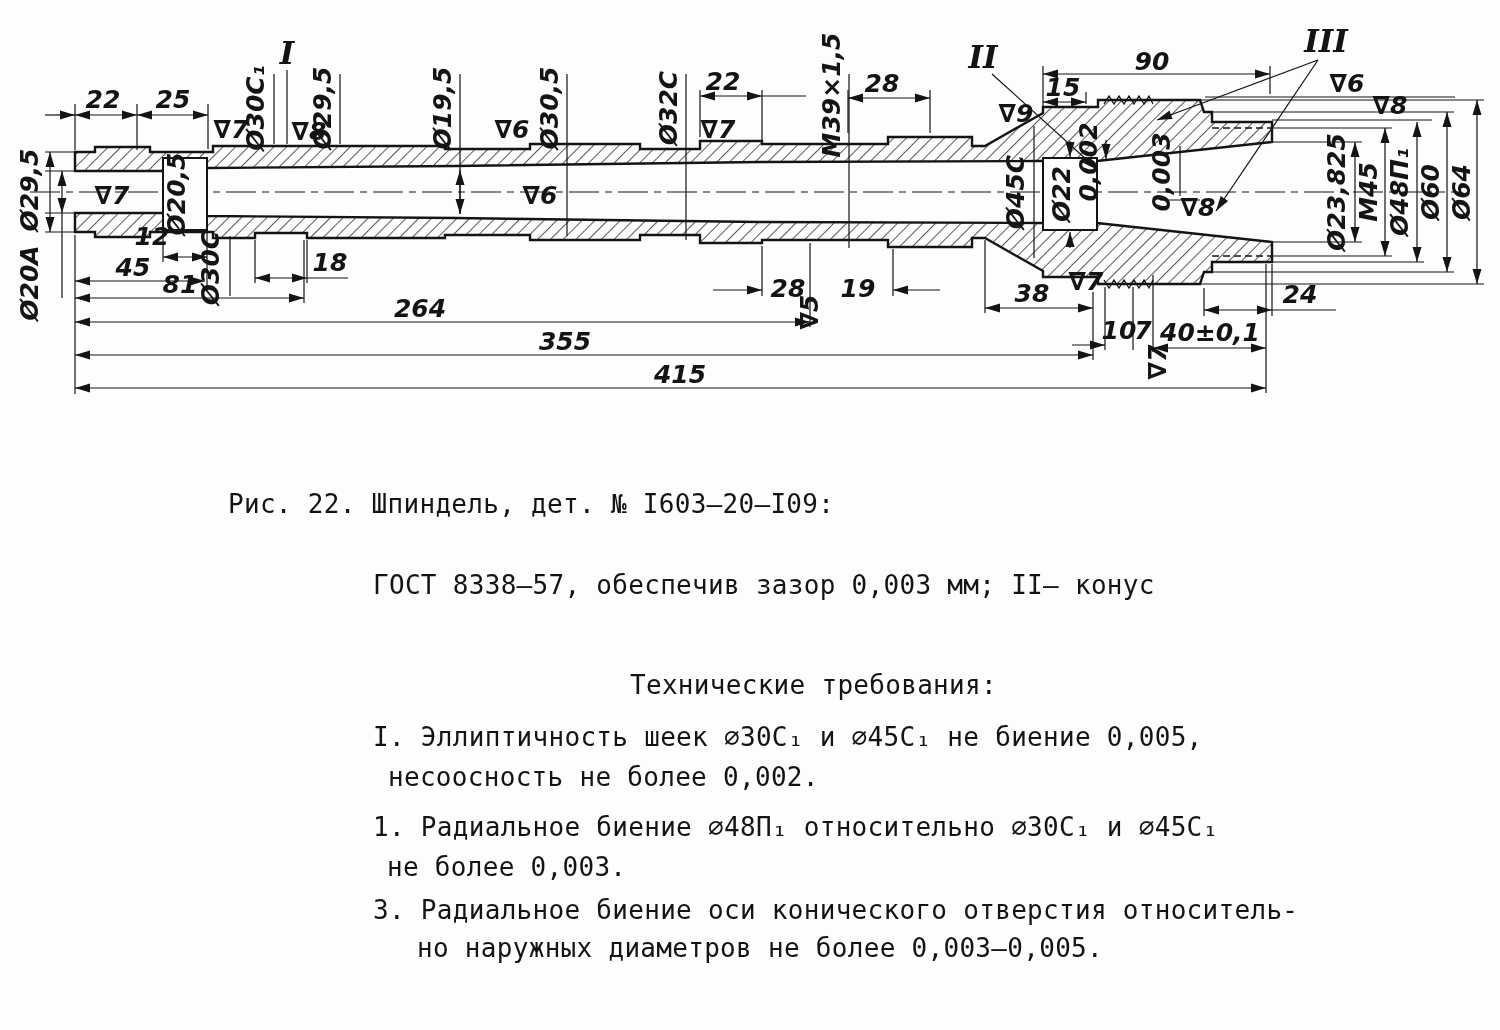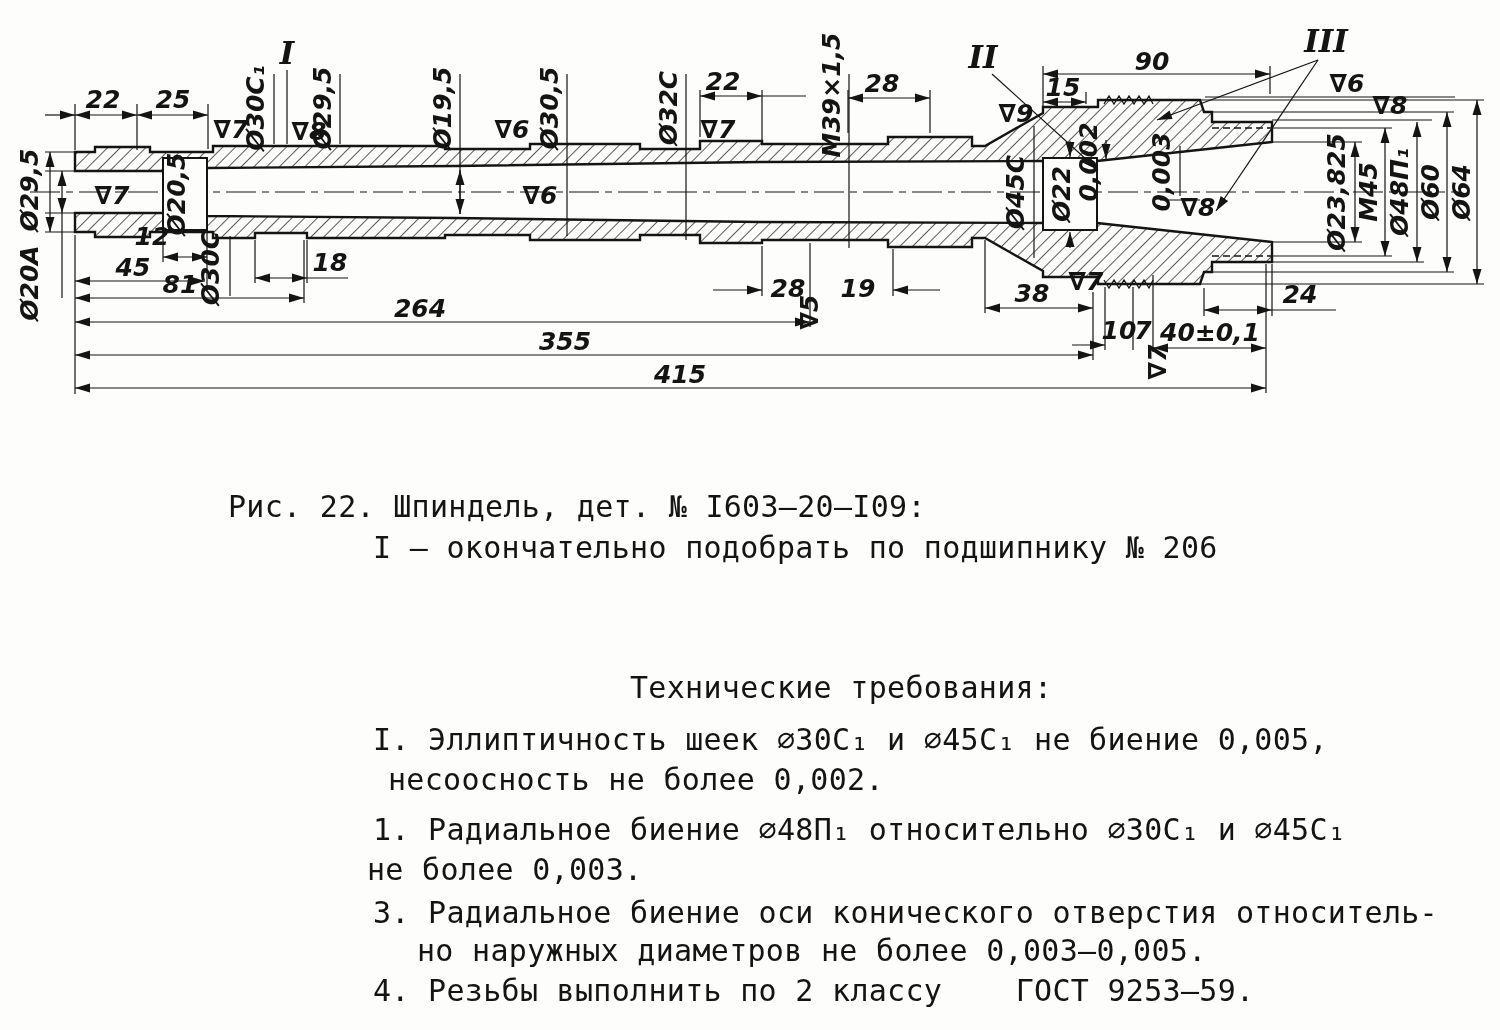--- a/index.html
+++ b/index.html
@@ -10,21 +10,21 @@
                font-size:25px;fill:#141414;text-anchor:middle;}
   svg text.marker{font-family:"DejaVu Serif",serif;font-style:italic;font-weight:bold;
                font-size:31px;fill:#141414;text-anchor:middle;}
   svg line,svg path,svg polyline{vector-effect:none;}
   .thin{stroke:#141414;stroke-width:1.2;fill:none;}
   .thick{stroke:#141414;stroke-width:2.4;}
   .dash{stroke:#141414;stroke-width:1.4;fill:none;stroke-dasharray:7 4;}
   .cl{stroke:#141414;stroke-width:1.1;fill:none;stroke-dasharray:30 6 7 6;}
   #figtext{position:absolute;left:0;top:0;width:100%;height:100%;}
   .tline{position:absolute;white-space:pre;font-family:"DejaVu Sans Mono",monospace;
-         font-size:30px;color:#141414;letter-spacing:0.3px;}
+         font-size:26px;color:#141414;letter-spacing:0.3px;}
 </style>
 </head>
 <body>
 
 <div id="page">
 
 <svg id="drw" width="1500" height="455" viewBox="0 0 1500 455">
   <defs>
     <pattern id="hatch" width="9" height="9" patternUnits="userSpaceOnUse" patternTransform="rotate(45)">
       <line x1="0" y1="0" x2="0" y2="9" stroke="#141414" stroke-width="1.4"></line>
@@ -219,24 +219,23 @@
         <text x="1345" y="192" class="dim" transform="rotate(-90 1345 192)">Ø23,825</text>
         <text x="1377" y="192" class="dim" transform="rotate(-90 1377 192)">M45</text>
         <text x="1408" y="192" class="dim" transform="rotate(-90 1408 192)">Ø48П₁</text>
         <text x="1439" y="192" class="dim" transform="rotate(-90 1439 192)">Ø60</text>
         <text x="1470" y="192" class="dim" transform="rotate(-90 1470 192)">Ø64</text>
       </g>
 </svg>
 
 <div id="figtext">
       <div class="tline" style="left: 228px; top: 489px;">Рис. 22. Шпиндель, дет. № I603—20—I09:</div>
-      <div class="tline" style="left: 373px; top: 530px;">I — окончательно подобрать по подшипнику № 206</div>
+      <div class="tline" style="left: 373px; top: 570px;">ГОСТ 8338—57, обеспечив зазор 0,003 мм; II— конус</div>
       <div class="tline" style="left: 630px; top: 670px;">Технические требования:</div>
       <div class="tline" style="left: 373px; top: 722px;">I. Эллиптичность шеек ∅30С₁ и ∅45С₁ не биение 0,005,</div>
       <div class="tline" style="left: 388px; top: 762px;">несоосность не более 0,002.</div>
       <div class="tline" style="left: 373px; top: 812px;">1. Радиальное биение ∅48П₁ относительно ∅30С₁ и ∅45С₁</div>
-      <div class="tline" style="left: 367px; top: 852px;">не более 0,003.</div>
+      <div class="tline" style="left: 387px; top: 852px;">не более 0,003.</div>
       <div class="tline" style="left: 373px; top: 895px; text-align: right;">3. Радиальное биение оси конического отверстия относитель-</div>
       <div class="tline" style="left: 373px; top: 933px; margin-left: 44px;">но наружных диаметров не более 0,003—0,005.</div>
-      <div class="tline" style="left: 373px; top: 973px;">4. Резьбы выполнить по 2 классу    ГОСТ 9253—59.</div>
     </div>
 
 </div>
 
 </body></html>

